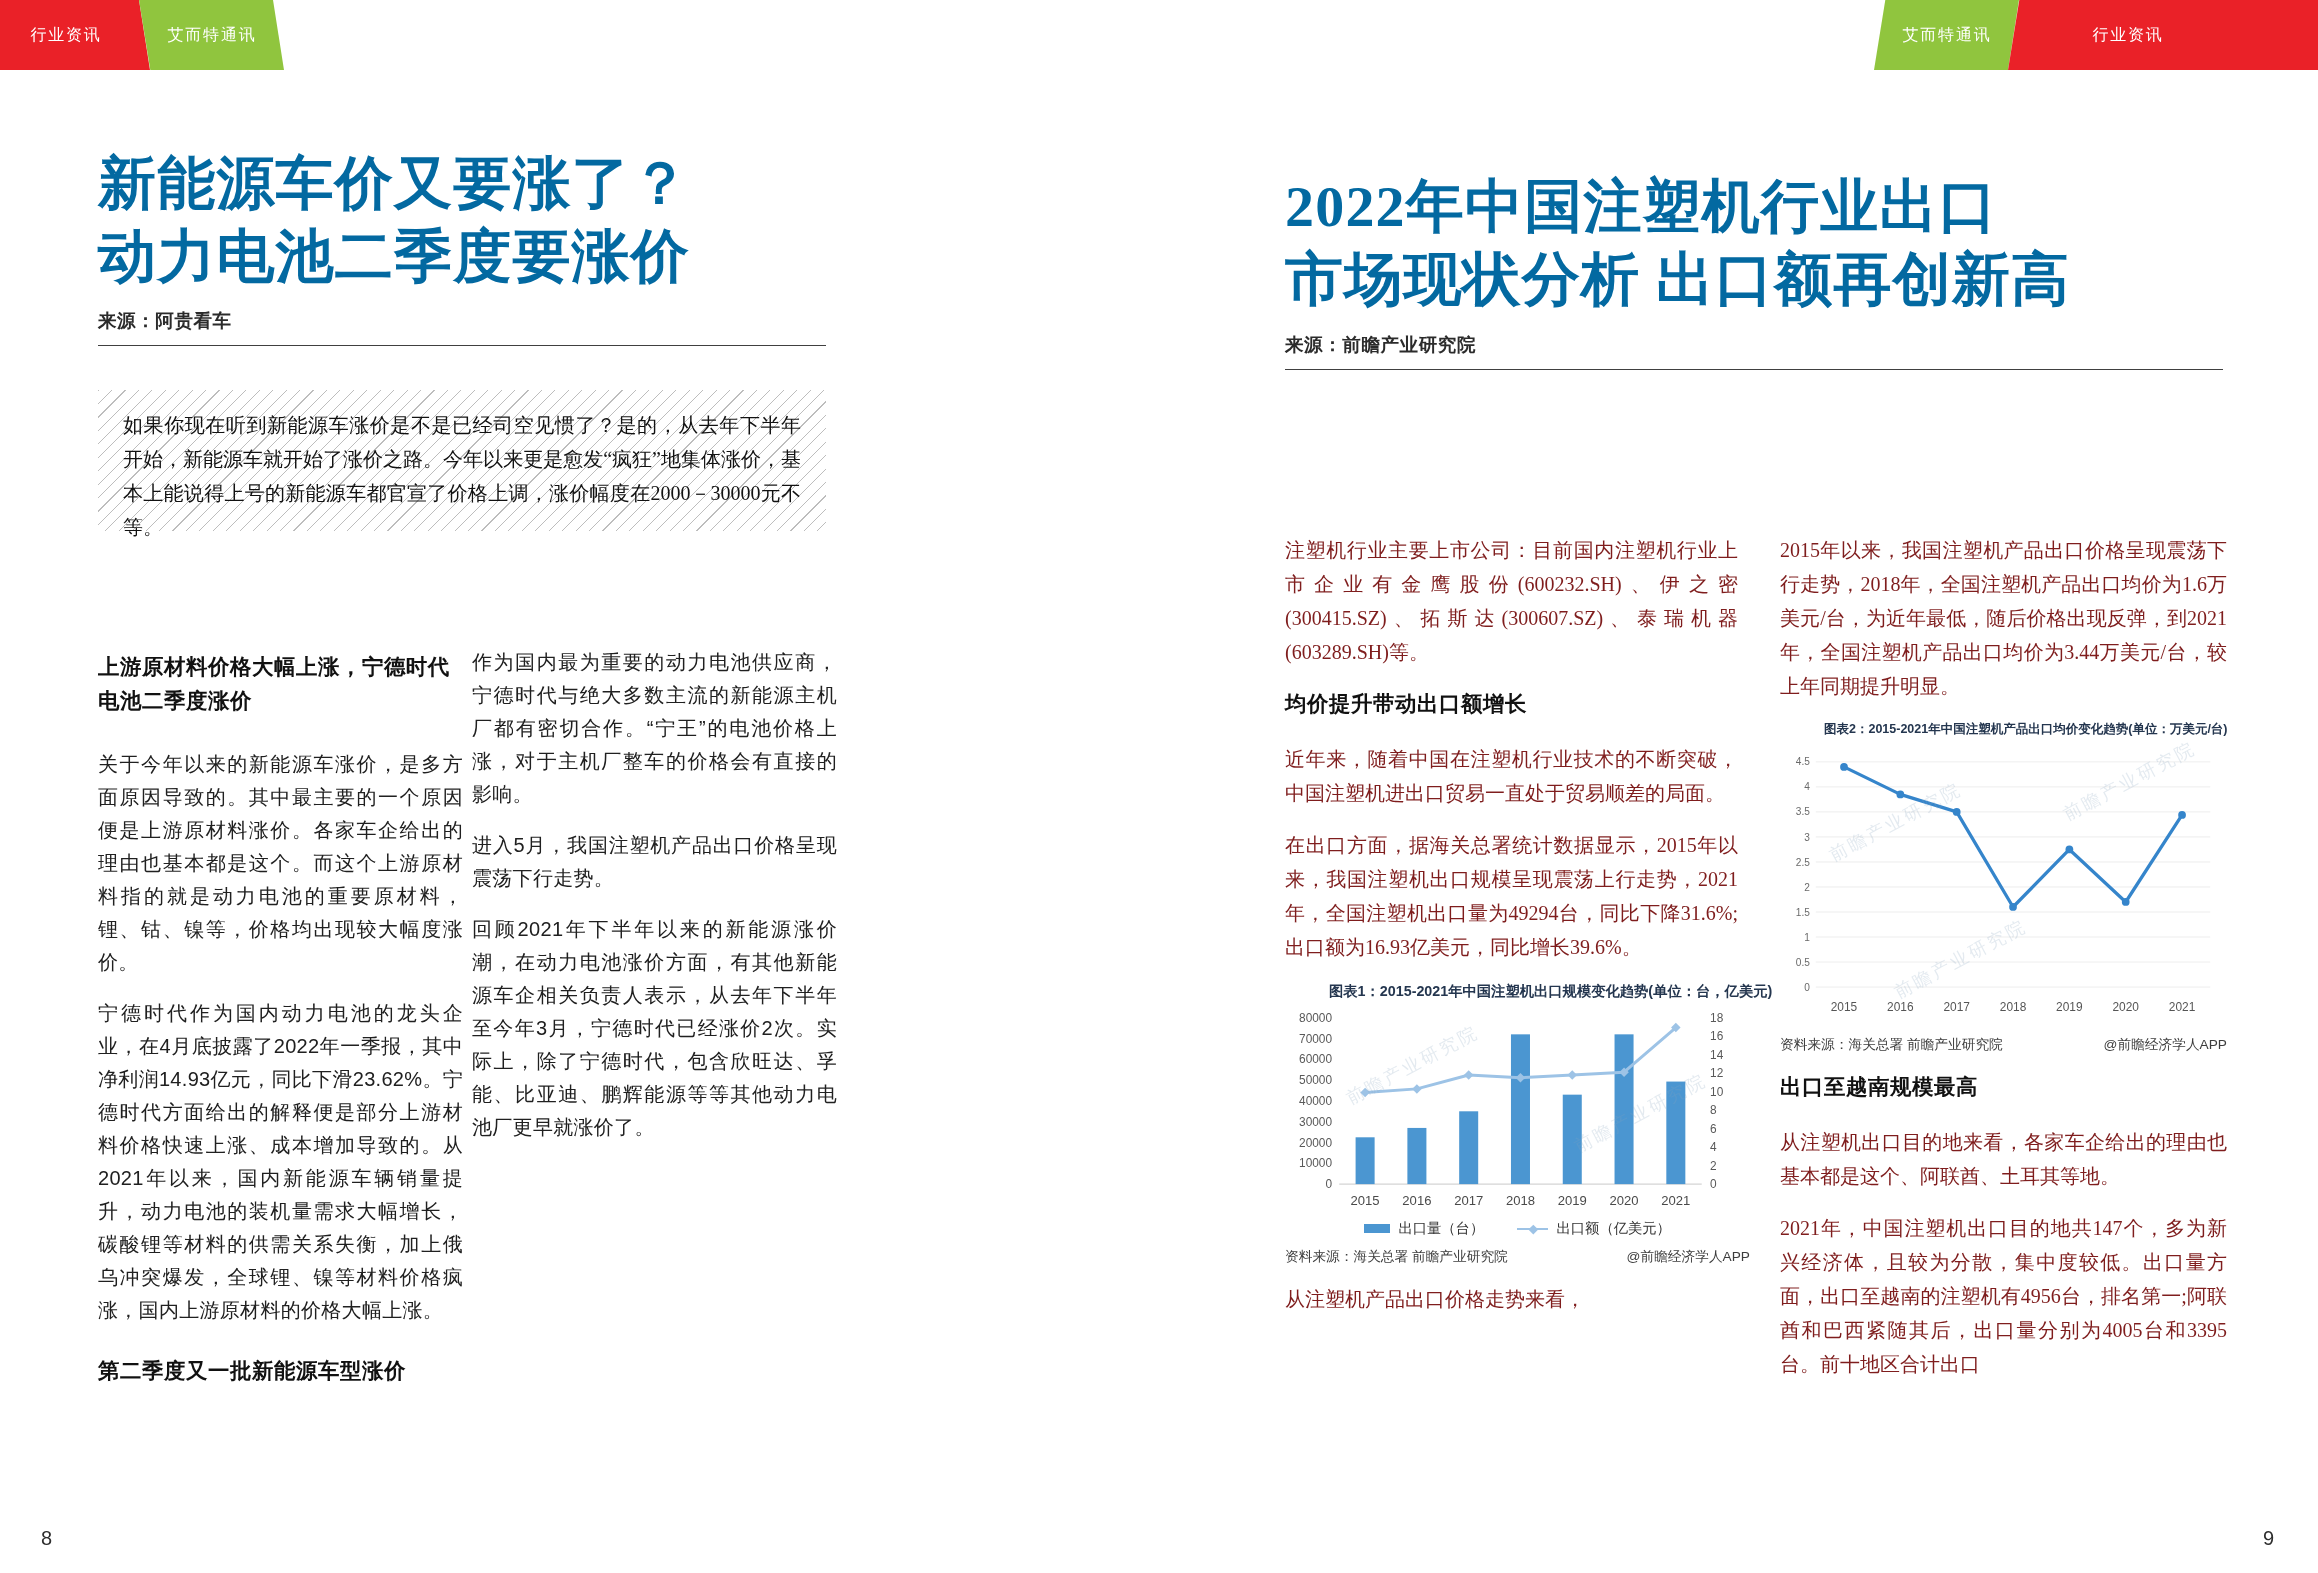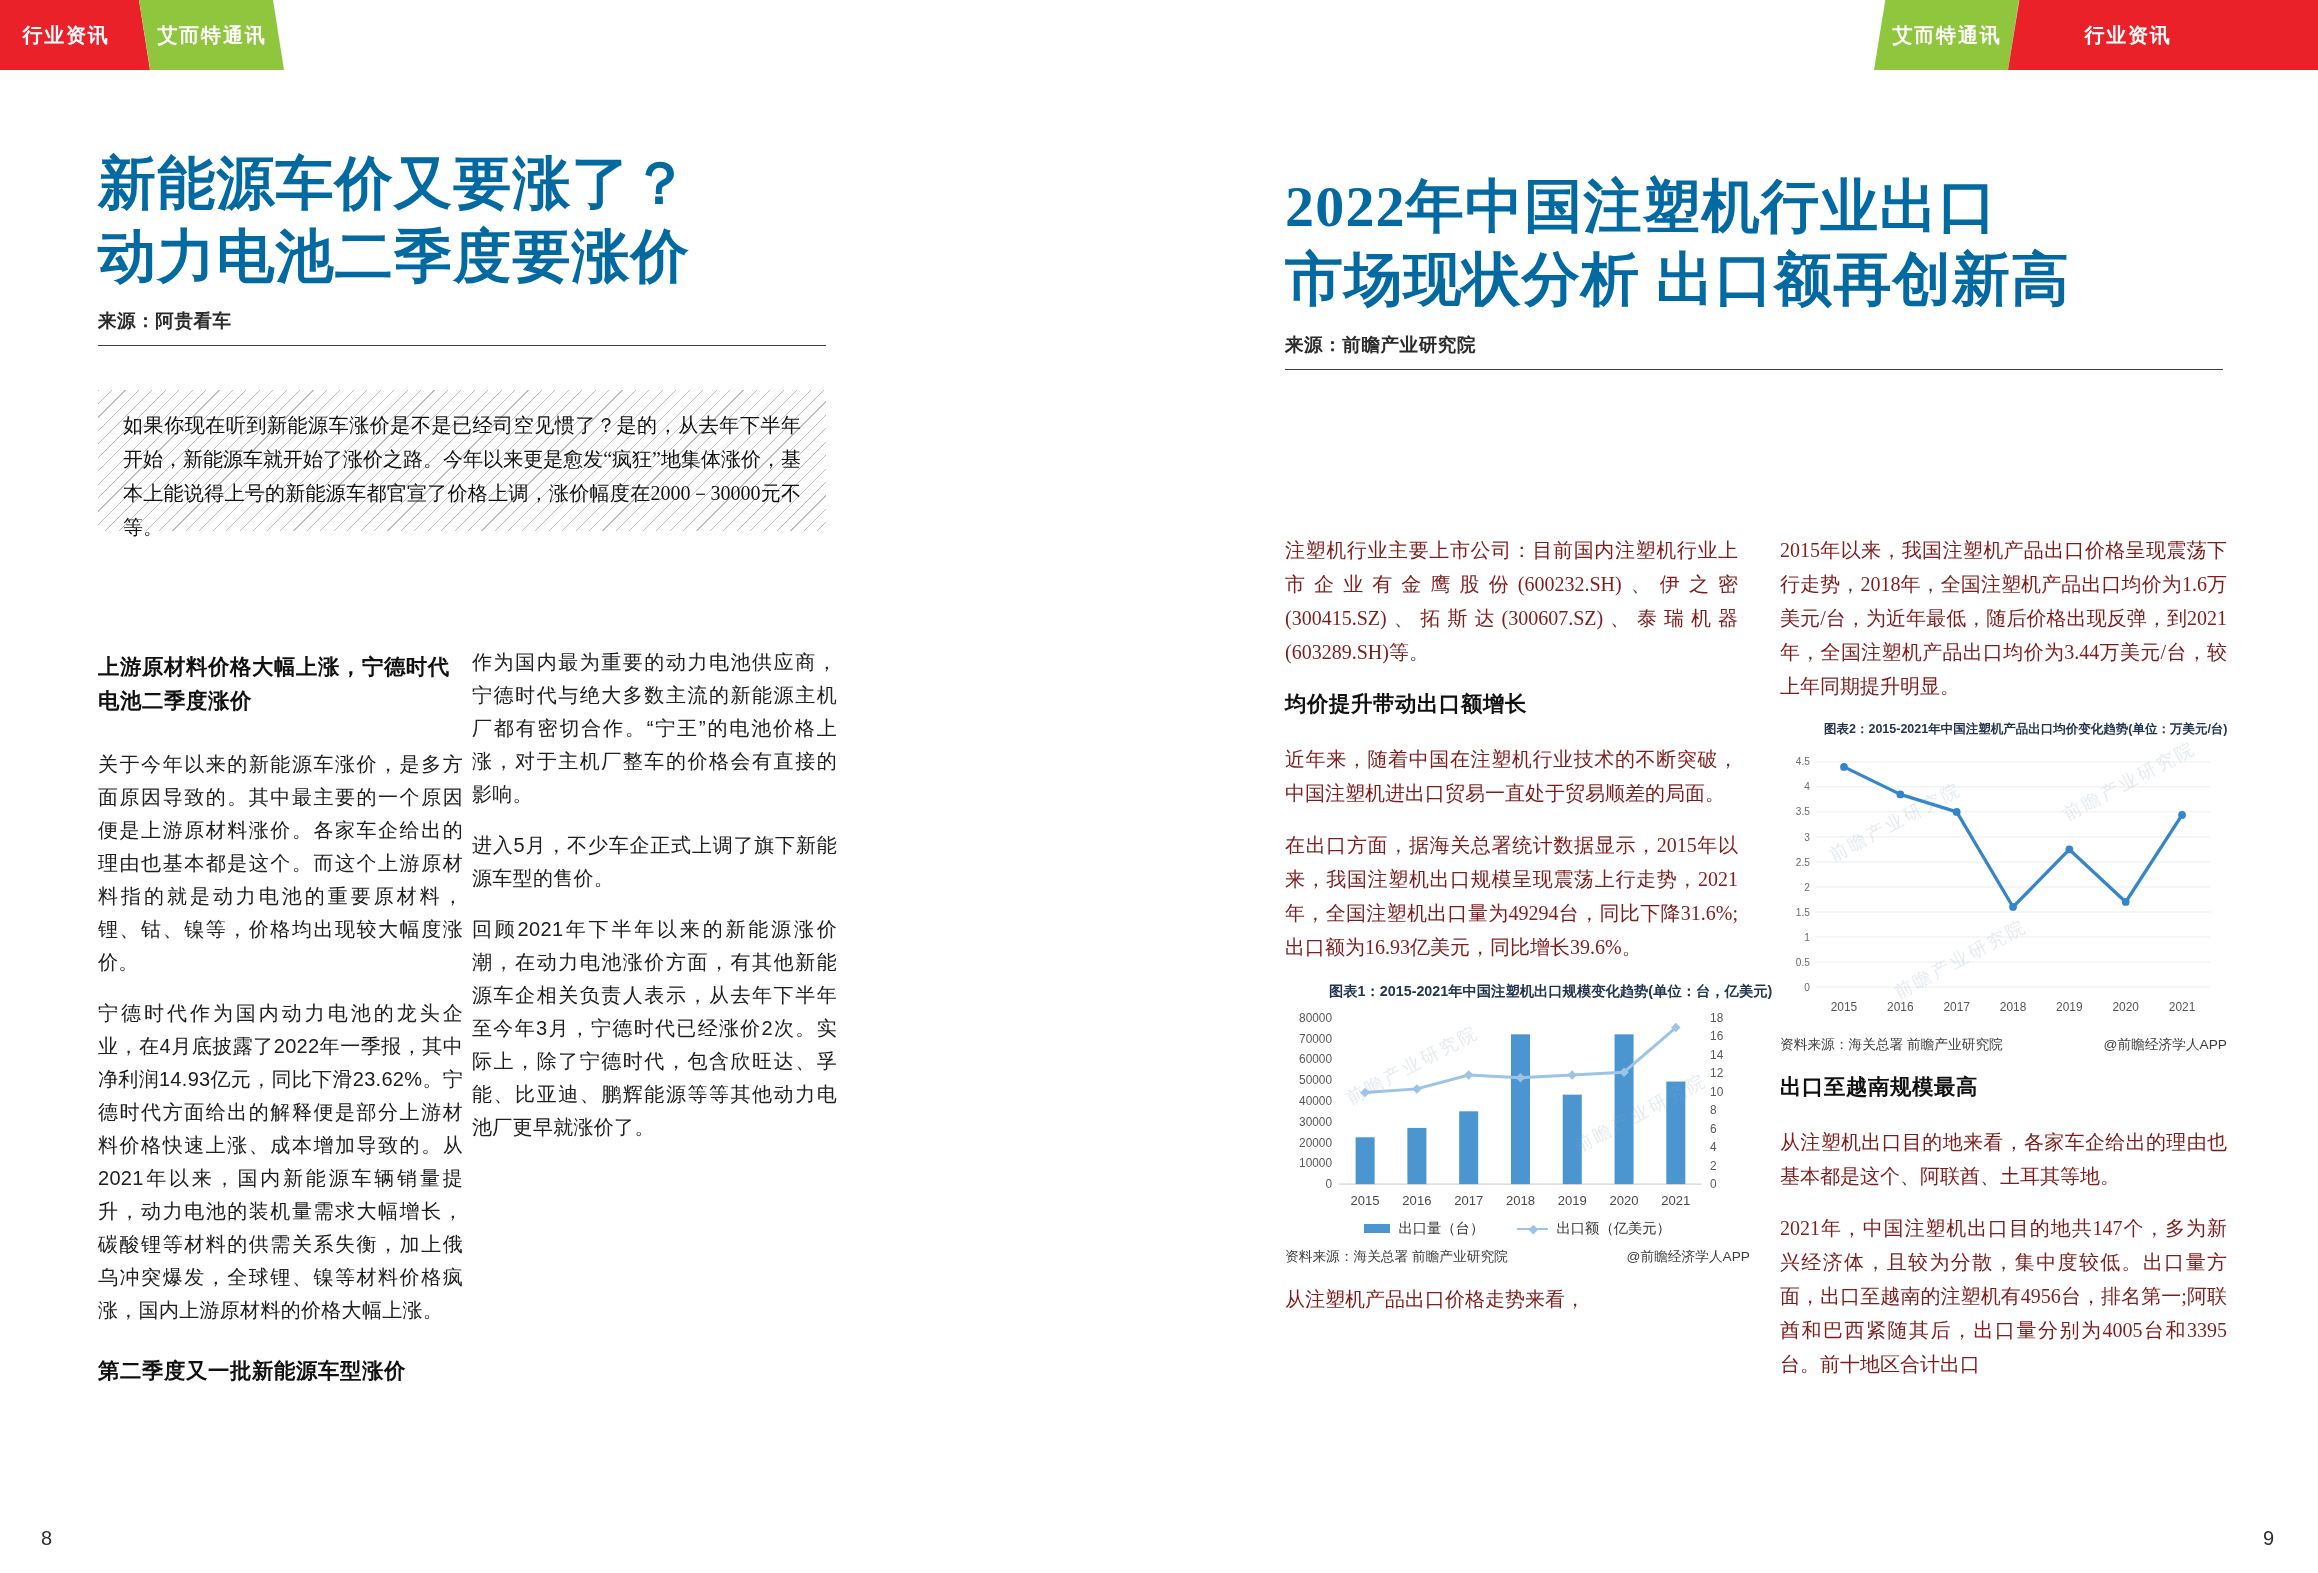--- a/index.html
+++ b/index.html
@@ -1,19 +1,19 @@
 <!DOCTYPE html>
 <html style="font-size:9.5px"><head>
 <meta charset="utf-8">
 <style>
   html,body{margin:0;padding:0;background:#ffffff;}
   #canvas{position:relative;width:2319px;height:1574px;background:#ffffff;overflow:hidden;
           font-family:"Liberation Sans",sans-serif;color:#1b1b1b;}
   .tab{position:absolute;top:0;height:70px;display:flex;align-items:center;justify-content:center;}
-  .tab span{color:#fff;font-size:20px;font-weight:700;letter-spacing:1.8px;}
+  .tab span{color:#fff;font-size:16px;font-weight:400;letter-spacing:1.8px;}
   .page-header{position:absolute;}
   .big-title{font-weight:900;font-size:58px;line-height:1.26;letter-spacing:1.2px;color:#0369a1;}
   .serif-title{font-family:"Liberation Serif",serif;margin-top:24px;}
   .src-line{margin-top:15.5px;font-size:18.5px;font-weight:600;color:#2b2b2b;letter-spacing:0.6px;}
   .rule{margin-top:12px;border-top:1.8px solid #404040;width:100%;}
   .intro-box{position:absolute;left:98px;top:390px;width:728px;height:141px;box-sizing:border-box;
              padding:18px 25px 0 25px;
              background:repeating-linear-gradient(135deg,rgba(0,0,0,0.26) 0 0.8px,transparent 0.8px 9.5px);}
   .intro-text{font-family:"Liberation Serif",serif;font-size:20px;line-height:34px;text-align:justify;color:#111;}
   .col{position:absolute;}
@@ -71,21 +71,21 @@
 
   <div class="col sans-body" style="left:98px;top:646px;width:365px;">
     <h2 style="margin-bottom:29px;">上游原材料价格大幅上涨，宁德时代电池二季度涨价</h2>
     <p>关于今年以来的新能源车涨价，是多方面原因导致的。其中最主要的一个原因便是上游原材料涨价。各家车企给出的理由也基本都是这个。而这个上游原材料指的就是动力电池的重要原材料，锂、钴、镍等，价格均出现较大幅度涨价。</p>
     <p style="margin-bottom:27px;">宁德时代作为国内动力电池的龙头企业，在4月底披露了2022年一季报，其中净利润14.93亿元，同比下滑23.62%。宁德时代方面给出的解释便是部分上游材料价格快速上涨、成本增加导致的。从2021年以来，国内新能源车辆销量提升，动力电池的装机量需求大幅增长，碳酸锂等材料的供需关系失衡，加上俄乌冲突爆发，全球锂、镍等材料价格疯涨，国内上游原材料的价格大幅上涨。</p>
     <h2>第二季度又一批新能源车型涨价</h2>
   </div>
 
   <div class="col sans-body" style="left:472px;top:646px;width:365px;">
     <p>作为国内最为重要的动力电池供应商，宁德时代与绝大多数主流的新能源主机厂都有密切合作。“宁王”的电池价格上涨，对于主机厂整车的价格会有直接的影响。</p>
-    <p>进入5月，不少车企正式上调了旗下新能源车型的售价。</p>
+    <p>进入5月，我国注塑机产品出口价格呈现震荡下行走势。</p>
     <p>回顾2021年下半年以来的新能源涨价潮，在动力电池涨价方面，有其他新能源车企相关负责人表示，从去年下半年至今年3月，宁德时代已经涨价2次。实际上，除了宁德时代，包含欣旺达、孚能、比亚迪、鹏辉能源等等其他动力电池厂更早就涨价了。</p>
   </div>
 
   <div class="pagenum" style="left:41px;">8</div>
 
   <div class="page-header" style="left:1285px;top:146px;width:938px;">
     <div class="big-title serif-title">
       <div>2022年中国注塑机行业出口</div>
       <div>市场现状分析 出口额再创新高</div>
     </div>

